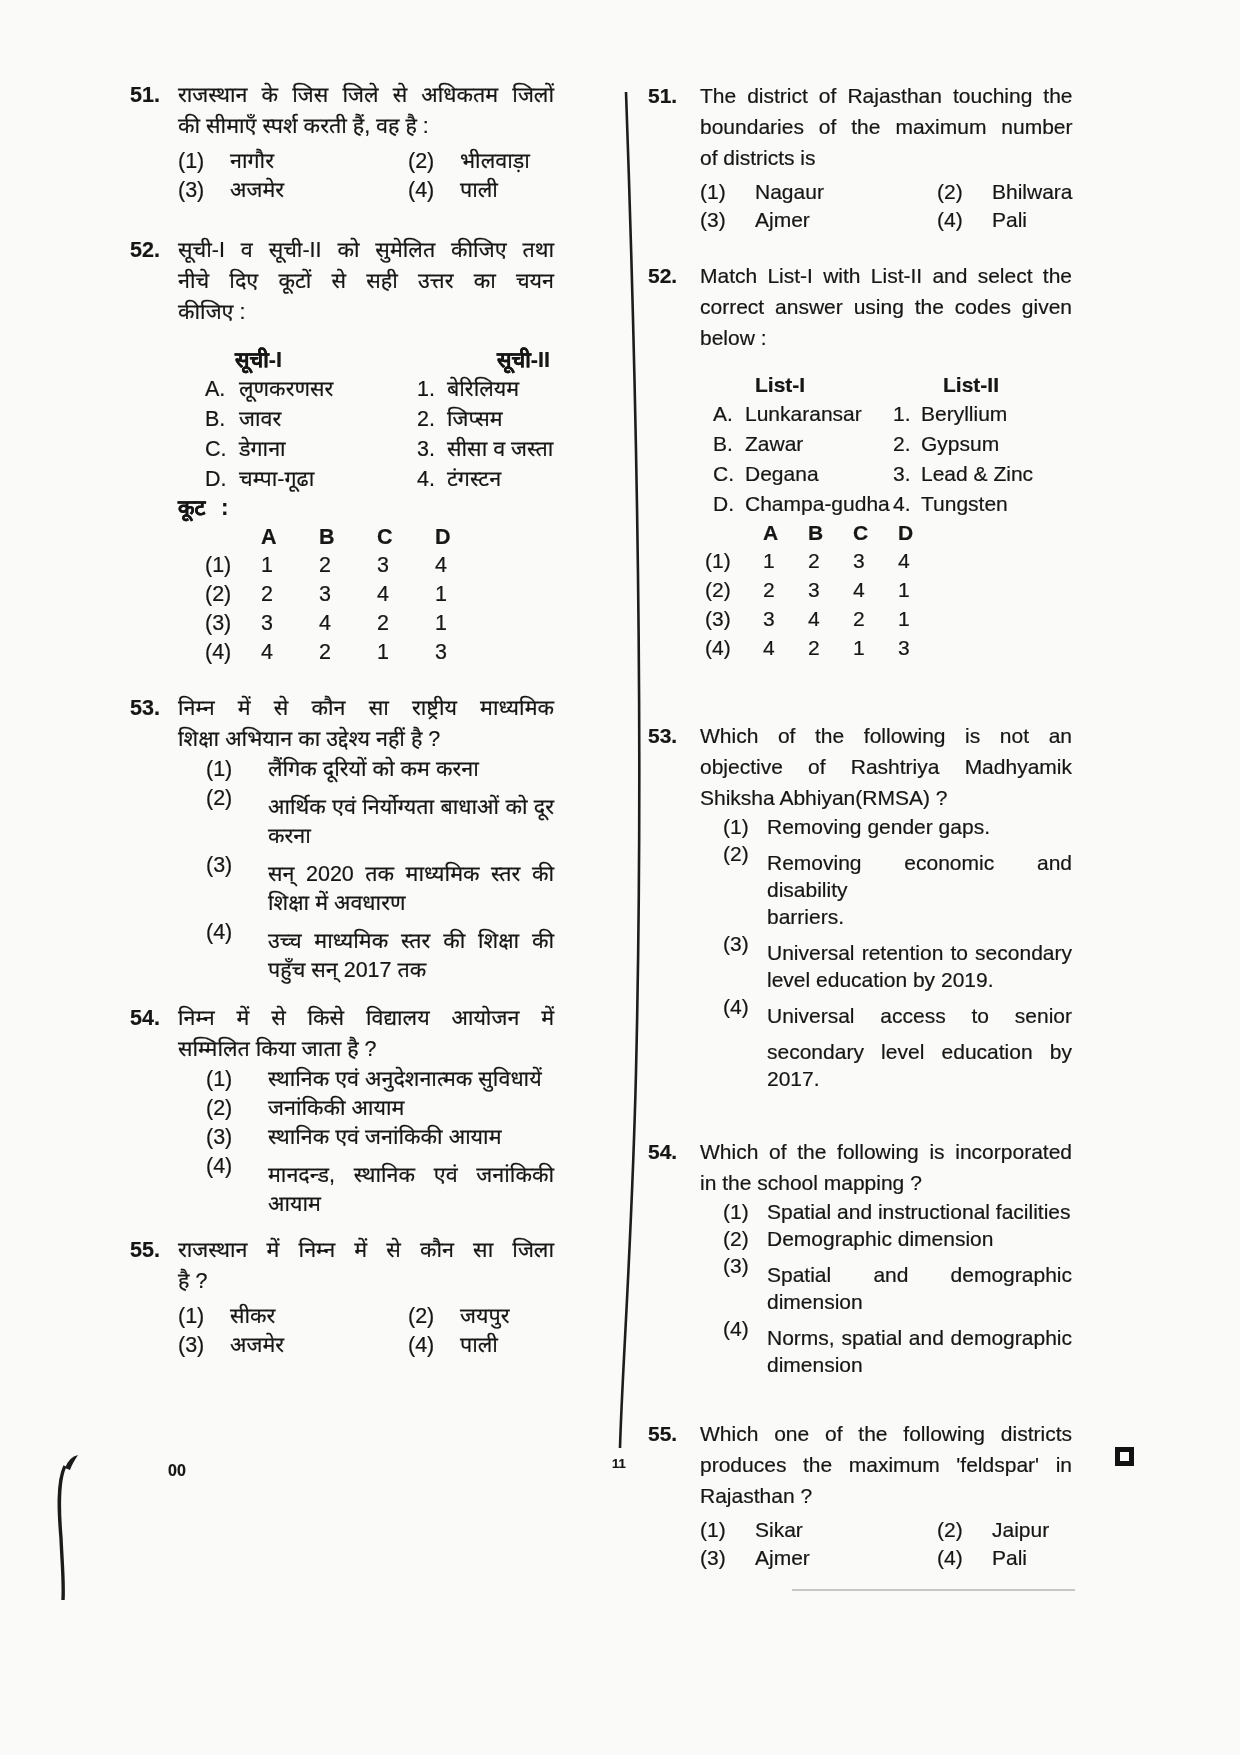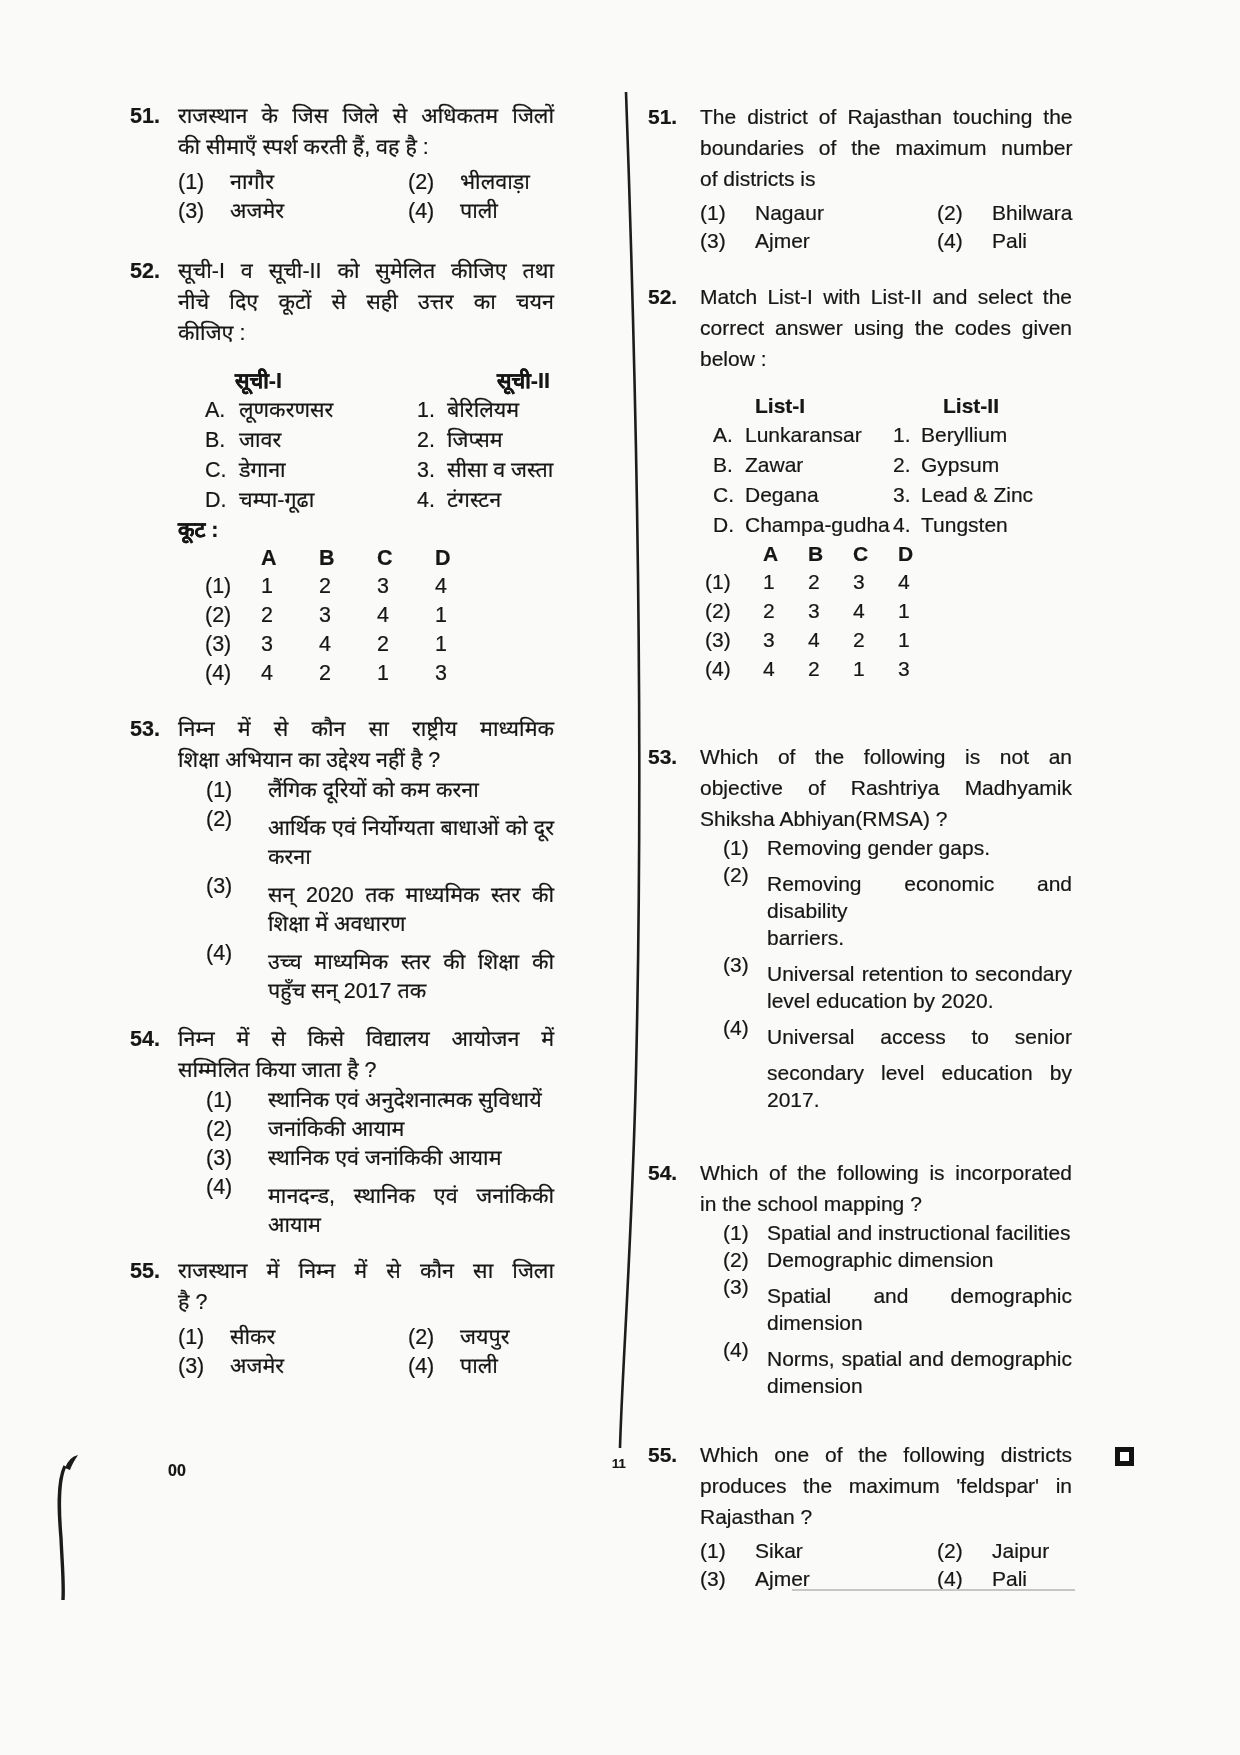--- a/index.html
+++ b/index.html
@@ -4,21 +4,21 @@
 <style>
   html,body{margin:0;padding:0;}
   body{
     width:1240px;height:1755px;position:relative;overflow:hidden;
     background:#fafaf8;color:#161616;
     font-family:"Liberation Sans","DejaVu Sans",sans-serif;
     -webkit-text-stroke:0.2px currentColor;
   }
   .page{position:absolute;inset:0;}
   
-  .col{position:absolute;top:101px;}
+  .col{position:absolute;top:80px;}
   .col-hi{left:130px;width:424px;font-size:21.5px;line-height:31px;}
   .col-en{left:648px;width:424px;font-size:21px;line-height:31px;}
   .q{display:grid;grid-template-columns:48px 1fr;}
   .col-en .q{grid-template-columns:52px 1fr;}
   .qnum{font-weight:700;}
   .qline{min-height:31px;}
   .qline.s{text-align:justify;text-align-last:justify;}
   
   .col-hi .q52{margin-top:30px}.col-hi .q53{margin-top:26px}
   .col-hi .q54{margin-top:18px}.col-hi .q55{margin-top:16px}
@@ -37,21 +37,21 @@
   .olines div.s{text-align:justify;text-align-last:justify;margin-top:9px;}
   
   .mheads{position:relative;font-weight:700;margin-top:18px;line-height:28px;}
   .mh1{margin-left:57px;}
   .col-en .mh1{margin-left:55px;}
   .mh2{position:absolute;left:319px;top:0;}
   .col-en .mh2{left:243px;}
   .match-row{display:grid;grid-template-columns:34px 178px 30px 1fr;padding-left:27px;line-height:30px;}
   .col-en .match-row{grid-template-columns:32px 148px 28px 1fr;padding-left:13px;}
   
-  .codes-label{font-weight:700;line-height:30px;}
+  .codes-label{font-weight:700;line-height:30px;font-family:Liberation Mono, monospace;}
   .col-en .codes-label{padding-left:5px;}
   .codes-head{display:flex;font-weight:700;padding-left:83px;line-height:27px;}
   .codes-head span{width:58px;}
   .col-en .codes-head{padding-left:63px;}
   .col-en .codes-head span{width:45px;}
   .codes-row{display:flex;padding-left:27px;line-height:29px;}
   .codes-row .crl{width:56px;}
   .codes-row span.cv{width:58px;}
   .col-en .codes-row{padding-left:5px;}
   .col-en .codes-row .crl{width:58px;}
@@ -360,21 +360,21 @@
           <span class="olabel">(2)</span>
           <div class="olines">
             <div class="s">Removing economic and disability</div>
             <div>barriers.</div>
           </div>
         </div>
         <div class="opt">
           <span class="olabel">(3)</span>
           <div class="olines">
             <div class="s">Universal retention to secondary</div>
-            <div>level education by 2020.</div>
+            <div>level education by 2019.</div>
           </div>
         </div>
         <div class="opt">
           <span class="olabel">(4)</span>
           <div class="olines">
             <div class="s">Universal access to senior</div>
             <div class="s">secondary level education by</div>
             <div>2017.</div>
           </div>
         </div>

